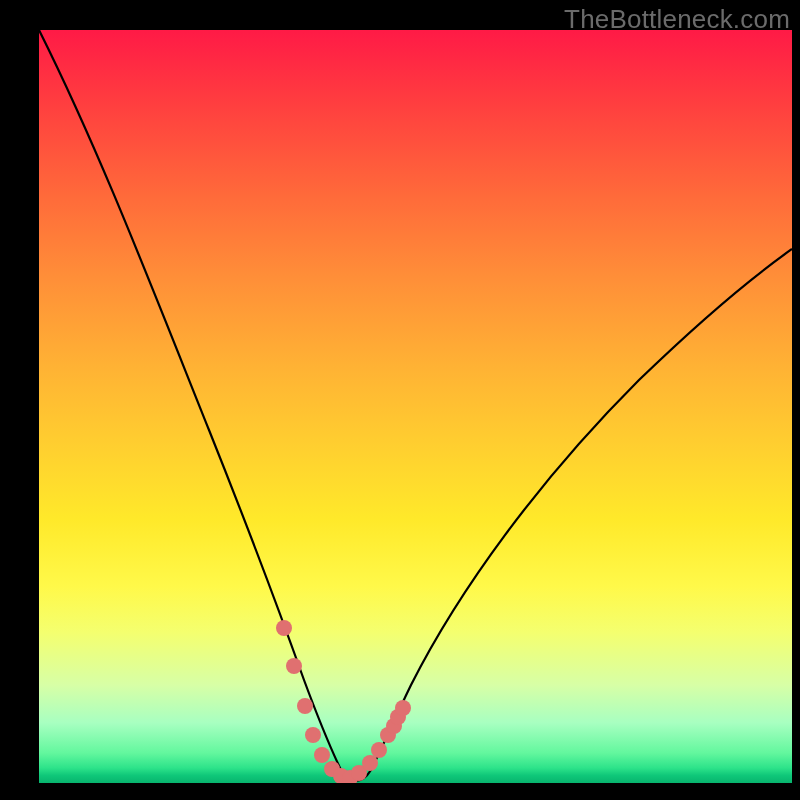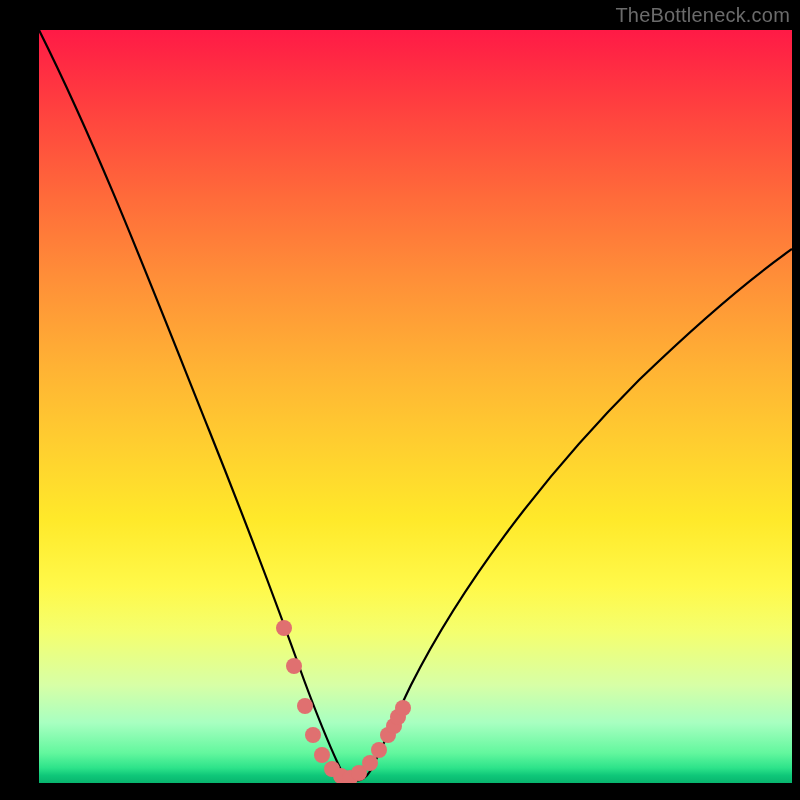--- a/index.html
+++ b/index.html
@@ -15,21 +15,21 @@
     position: relative;
     width: 800px;
     height: 800px;
     background: #000;
   }
   .watermark {
     position: absolute;
     top: 4px;
     right: 10px;
     color: #6b6b6b;
-    font-size: 20px;
+    font-size: 26px;
     font-weight: 500;
     letter-spacing: 0.2px;
     z-index: 30;
   }
   .plot-area {
     position: absolute;
     left: 39px;
     top: 30px;
     width: 753px;
     height: 753px;

